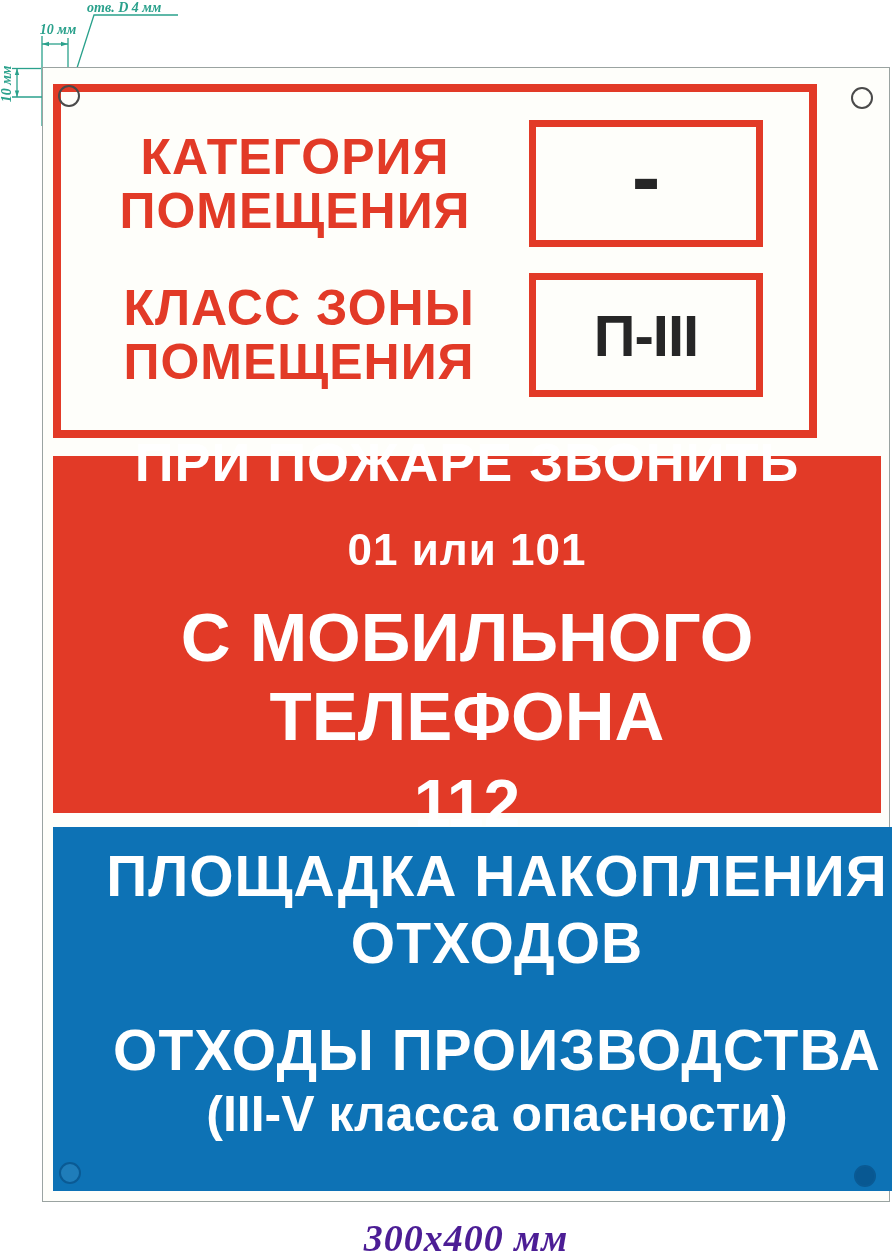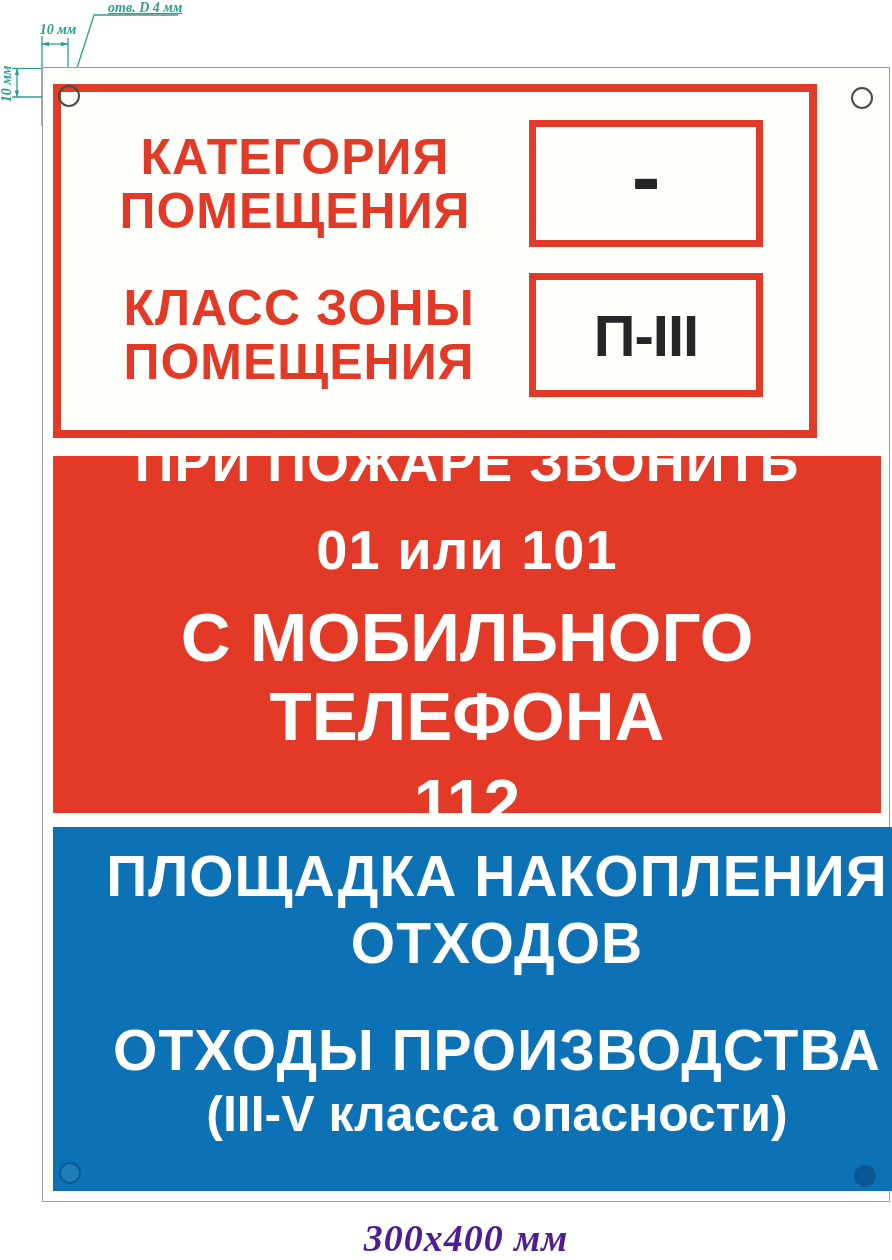--- a/index.html
+++ b/index.html
@@ -40,21 +40,21 @@
   }
   .val-dash{font-size:86px;font-weight:900;color:var(--ink);line-height:0.9;padding-bottom:14px;}
   .val-zone{font-size:58px;font-weight:900;color:var(--ink);letter-spacing:-1px;}
   
   .fire{
     position:absolute;left:10px;top:388px;width:828px;height:357px;background:var(--red);
     display:flex;flex-direction:column;justify-content:center;align-items:center;
     color:#fff;font-weight:bold;text-align:center;padding-bottom:4px;gap:8px;
   }
   .fire-l1{font-size:54px;line-height:80px;letter-spacing:1px;}
-  .fire-l2{font-size:56px;line-height:80px;letter-spacing:1px;}
+  .fire-l2{font-size:44px;line-height:80px;letter-spacing:1px;}
   .fire-l3{font-size:69px;line-height:79px;}
   .fire-l4{font-size:66px;line-height:79px;}
   
   .waste{
     position:absolute;left:10px;top:759px;width:888px;height:364px;background:var(--blue);
     display:flex;flex-direction:column;justify-content:center;align-items:center;
     color:#fff;font-weight:bold;text-align:center;padding-bottom:30px;
   }
   .waste-l1,.waste-l2{font-size:57px;line-height:67px;letter-spacing:1px;}
   .waste-spacer{height:40px;}
@@ -65,21 +65,21 @@
   .hole.tl{left:15px;top:17px;border:2px solid #4a4a4a;}
   .hole.tr{left:808px;top:19px;border:2px solid #4a4a4a;}
   .hole.bl{left:16px;top:1094px;border:2px solid #0a5a94;background:rgba(255,255,255,0.08);}
   .hole.br{left:811px;top:1097px;border:2px solid #0a5a94;background:rgba(0,40,80,0.35);}
   
   .dim-svg{position:absolute;left:0;top:0;}
   .dim-text{
     position:absolute;color:var(--teal);
     font:italic 700 14px "Liberation Serif",serif;white-space:nowrap;
   }
-  .dim-hole-label{left:108px;top:0px;text-decoration:underline;}
+  .dim-hole-label{left:87px;top:0px;}
   .dim-h-label{left:36px;top:22px;width:44px;text-align:center;}
   .dim-v-label{left:-15px;top:76px;width:44px;text-align:center;transform:rotate(-90deg);}
   
   .size-label{
     position:absolute;left:42px;top:1216px;width:848px;text-align:center;
     font:italic 700 38px "Liberation Serif",serif;color:#4c1d95;letter-spacing:1px;
   }
 </style>
 </head>
 <body>

